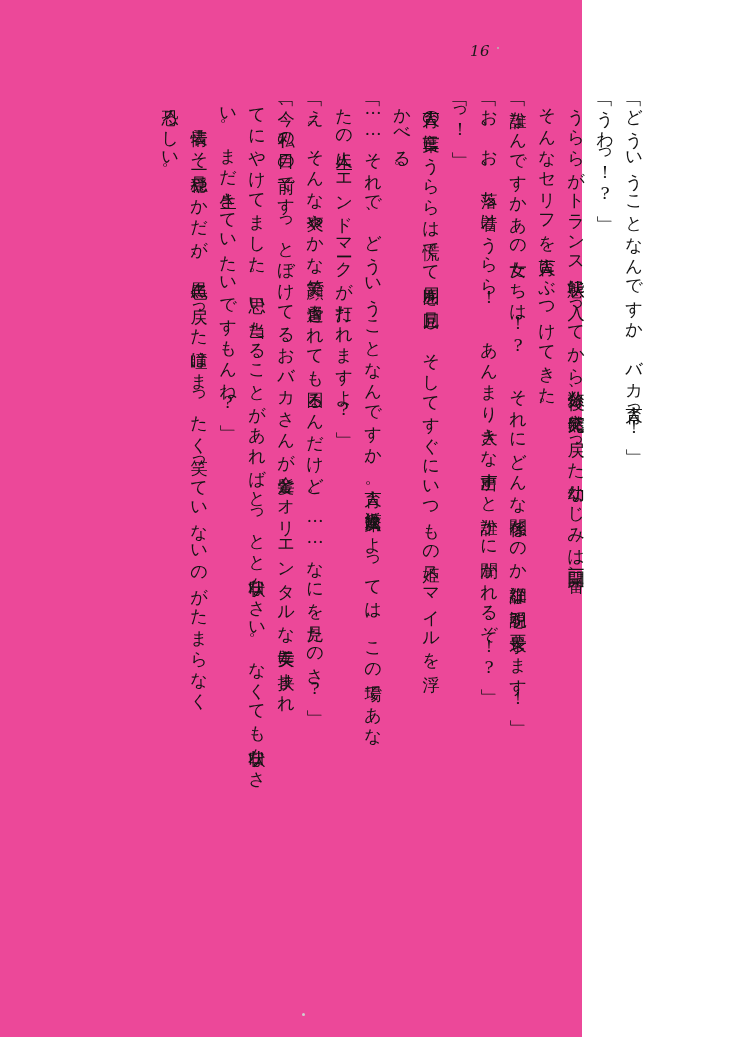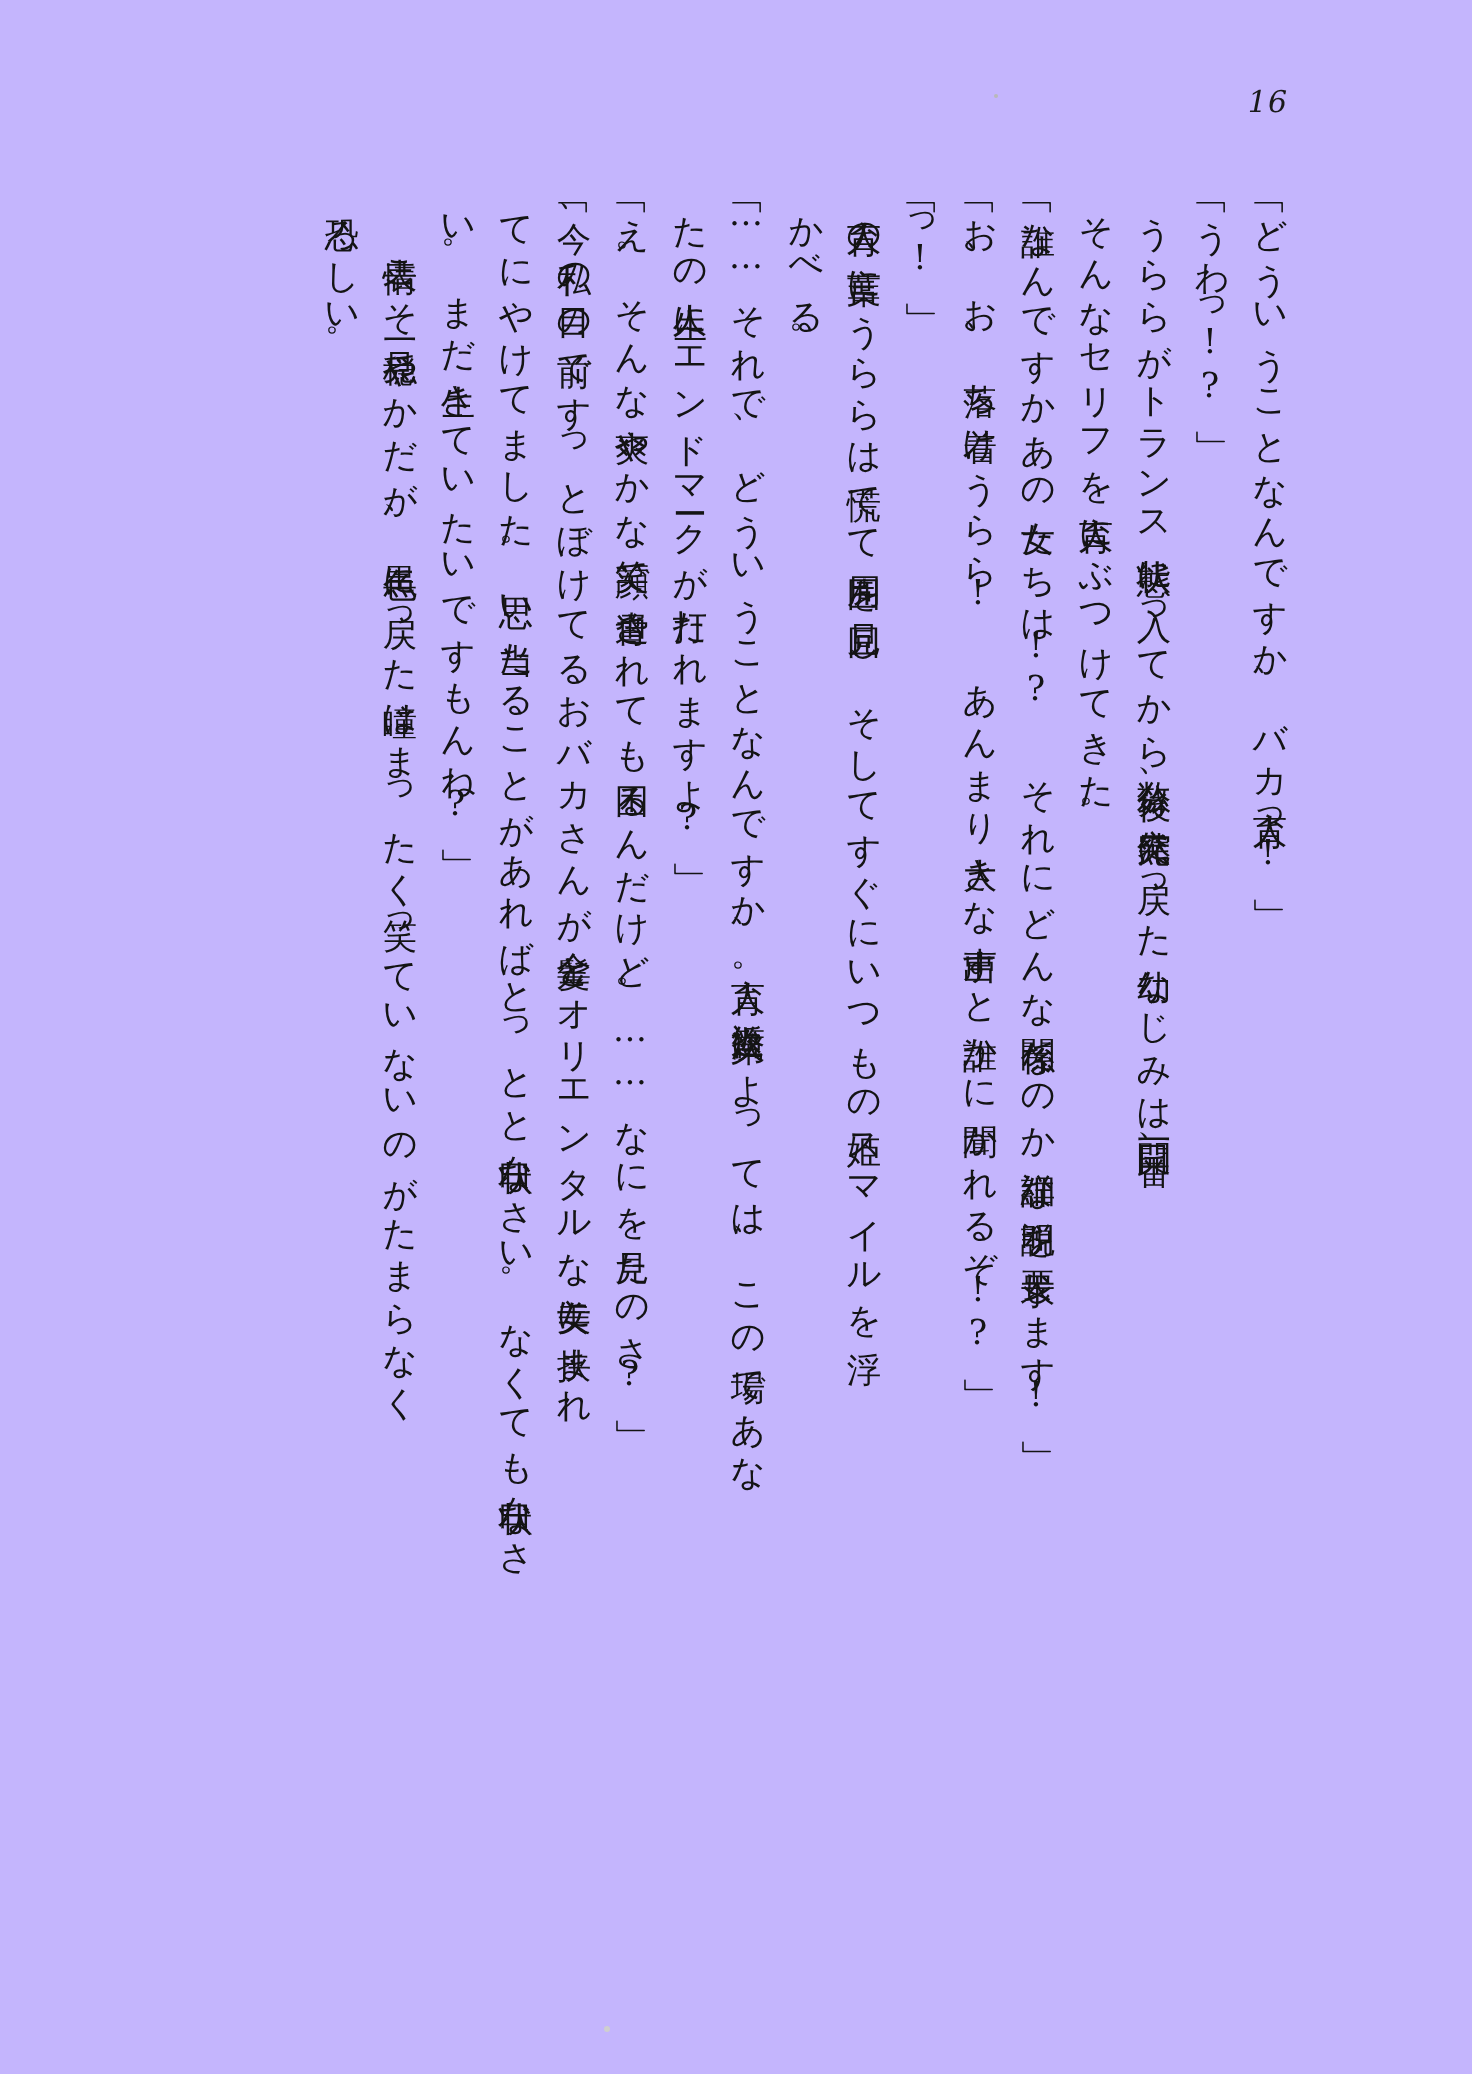--- a/index.html
+++ b/index.html
@@ -9,23 +9,23 @@
   }
   body {
     width: 736px;
     height: 1037px;
     overflow: hidden;
     font-family: "DejaVu Serif", "Liberation Serif", serif;
     color: #111111;
   }
   .page {
     position: relative;
-    width: 736px;
+    width: 582px;
     height: 1037px;
-    background: #c4b5fd;
+    background: #ec4899;
   }
   .page-number {
     position: absolute;
     top: 42px;
     right: 92px;
     font-size: 15px;
     font-style: italic;
     font-family: "DejaVu Serif", "Liberation Serif", serif;
     color: #1a1a1a;
     letter-spacing: 0.5px;

